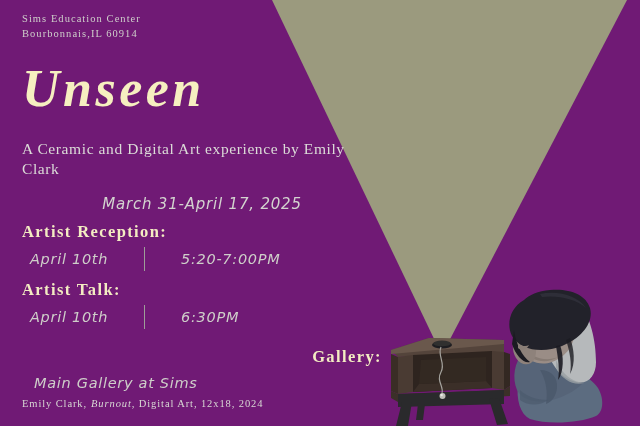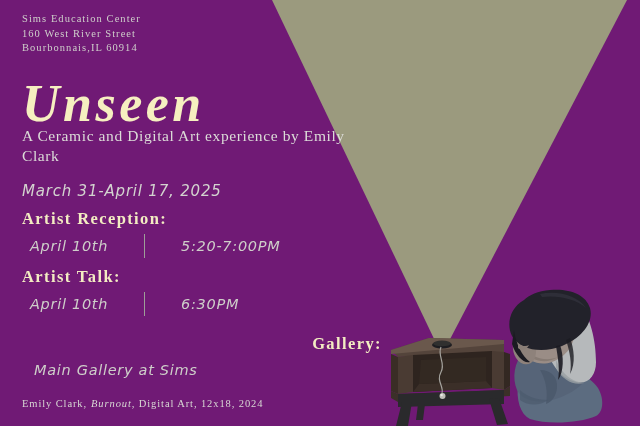--- a/index.html
+++ b/index.html
@@ -37,36 +37,37 @@
     font-family:"Liberation Serif",serif;
     font-style:italic;
     font-weight:700;
     font-size:52px;
     line-height:44px;
     color:#f6efc0;
     letter-spacing:3.5px;
   }
 
   #subtitle{
-    margin-top:0;
+    margin-top:28px;
     font-family:"Liberation Serif",serif;
     font-size:15.5px;
     line-height:20px;
     color:#dcdcd8;
     letter-spacing:0.6px;
     max-width:330px;
   }
 
   #daterange{
     margin-top:16px;
     font-family:"DejaVu Sans",sans-serif;
     font-style:italic;
     font-size:15px;
     color:#d3d3cf;
     letter-spacing:0.8px;
+    text-align:center;
   }
 
   .event{ margin-top:9px; }
 
   .event-heading{
     font-family:"Liberation Serif",serif;
     font-weight:700;
     font-size:16.5px;
     color:#f3ecc2;
     letter-spacing:1.4px;
@@ -126,21 +127,20 @@
 <div id="poster">
 
   <svg id="light-cone" viewBox="0 0 640 426">
     <polygon points="272,0 627,0 447,345 437,345" fill="#9b9a7e"></polygon>
   </svg>
 
   <div id="text-col">
 
     <div>
       <div class="addr-line">Sims Education Center</div>
-      <div class="addr-line">160 West River Street</div>
       <div class="addr-line">Bourbonnais,IL 60914</div>
     </div>
 
     <div id="title">Unseen</div>
 
     <div id="subtitle">A Ceramic and Digital Art experience by Emily Clark</div>
 
     <div id="daterange">March 31-April 17, 2025</div>
 
     <div class="event">

